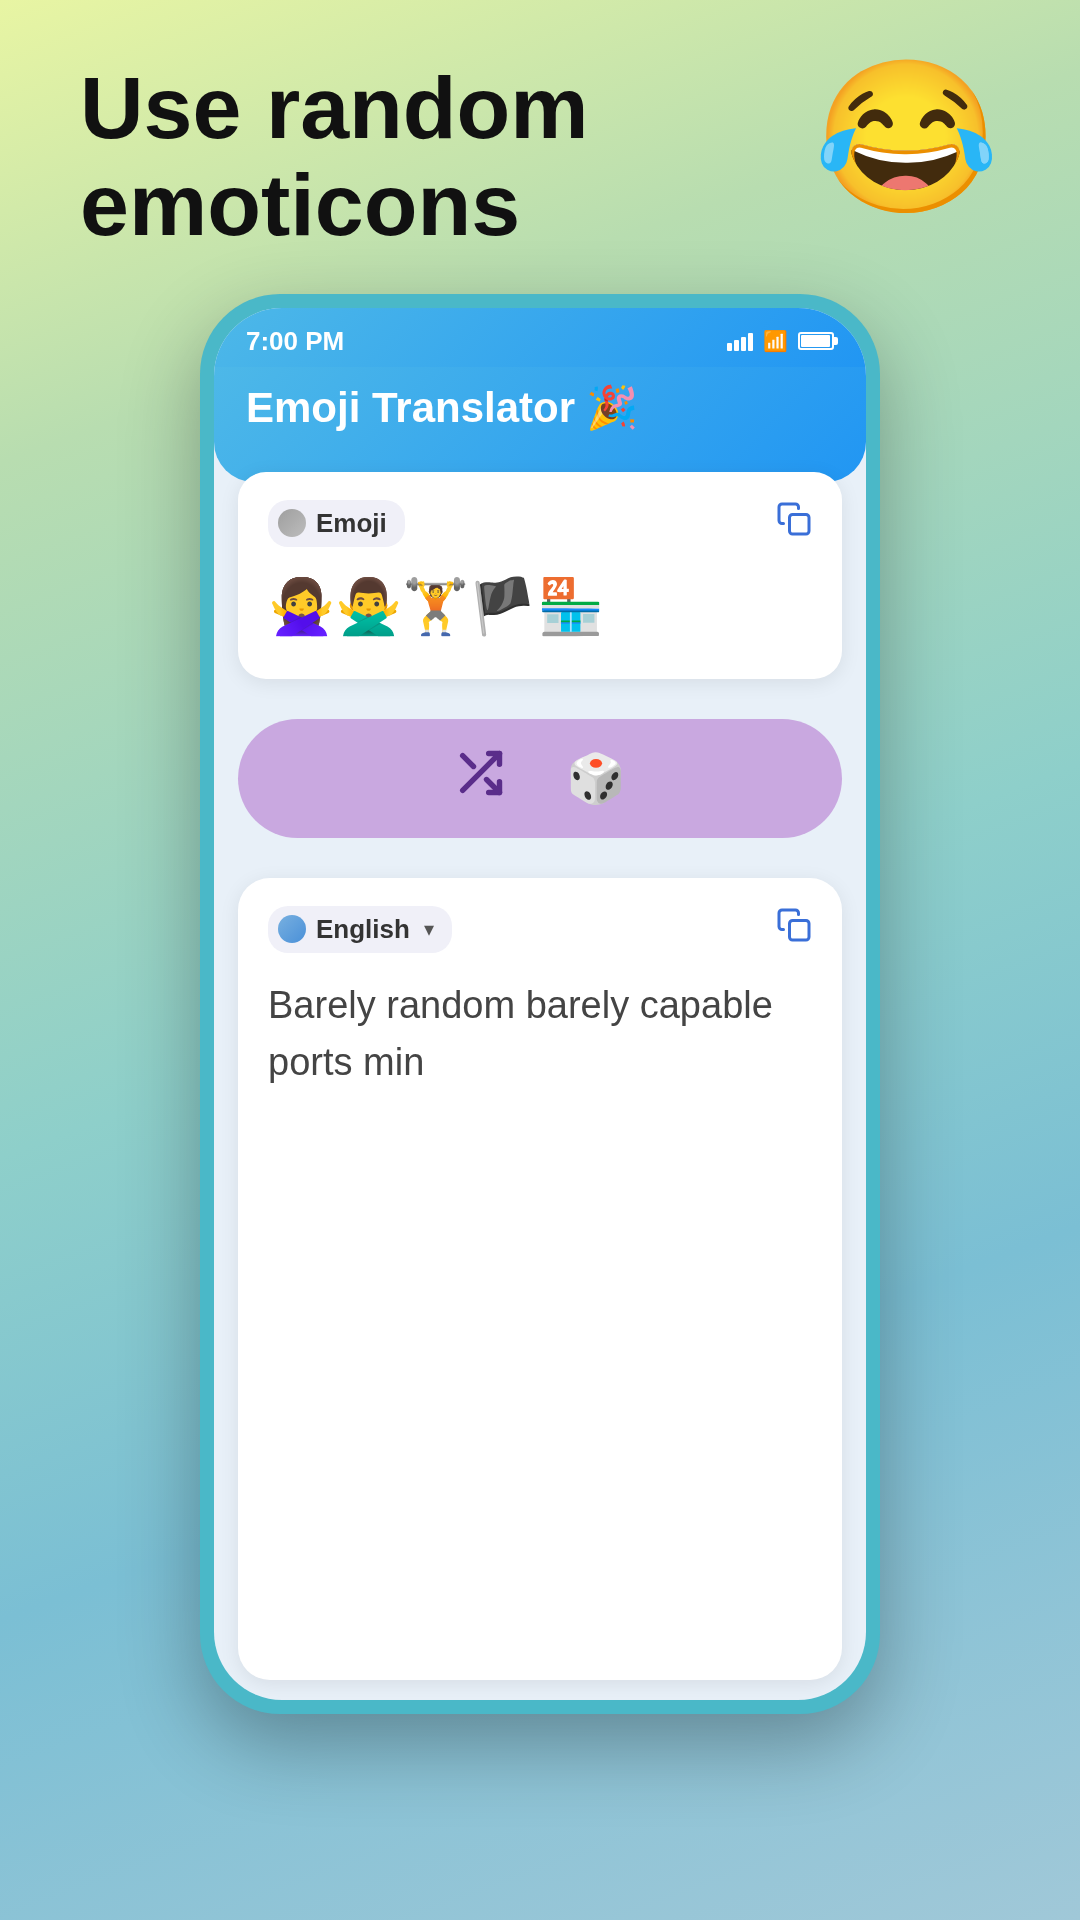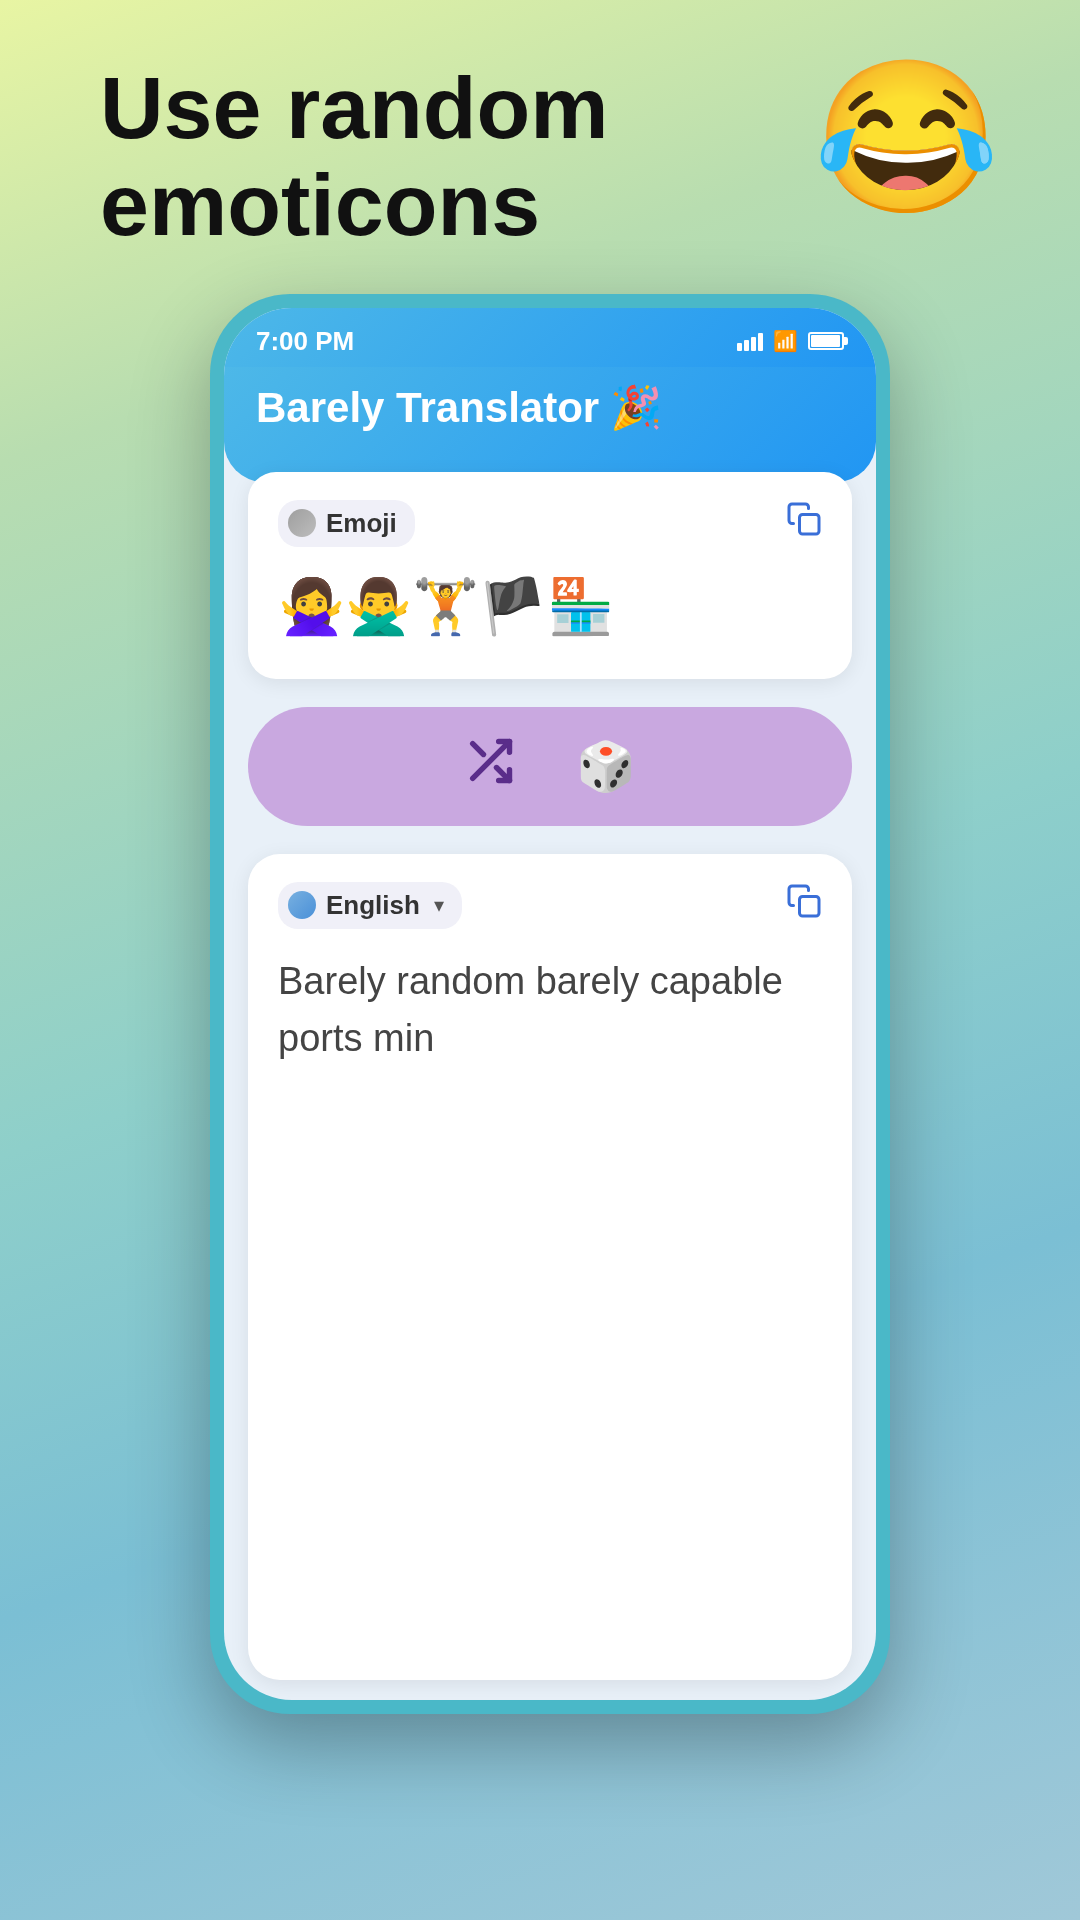--- a/index.html
+++ b/index.html
@@ -15,21 +15,20 @@
       justify-content: center;
     }
 
     .page-wrapper {
       width: 1080px;
       height: 1920px;
       position: relative;
       display: flex;
       flex-direction: column;
       align-items: center;
-      padding-left: 20px;
     }
 
     .headline-area {
       width: 100%;
       padding: 60px 80px 20px 80px;
       display: flex;
       align-items: flex-start;
       justify-content: space-between;
     }
 
@@ -103,21 +102,21 @@
       font-size: 42px;
       font-weight: 700;
     }
 
     
     .content-area {
       flex: 1;
       padding: 20px 24px;
       display: flex;
       flex-direction: column;
-      gap: 4px;
+      gap: 16px;
       margin-top: -30px;
       overflow: hidden;
     }
 
     
     .card {
       background: white;
       border-radius: 28px;
       padding: 28px 30px;
       box-shadow: 0 4px 20px rgba(0,0,0,0.08);
@@ -287,21 +286,21 @@
               <span></span>
           </div>
           <span class="wifi-symbol">📶</span>
           <div class="battery-rect">
             <div class="battery-fill"></div>
           </div>
         </div>
       </div>
 
       <div class="app-header">
-        <div class="app-title">Barely Translator 🎉</div>
+        <div class="app-title">Emoji Translator 🎉</div>
       </div>
 
       <div class="content-area">
 
         <div class="card">
           <div class="card-header">
             <div class="lang-badge">
               <div class="lang-dot"></div>
               <span class="lang-label">Emoji</span>
             </div>

